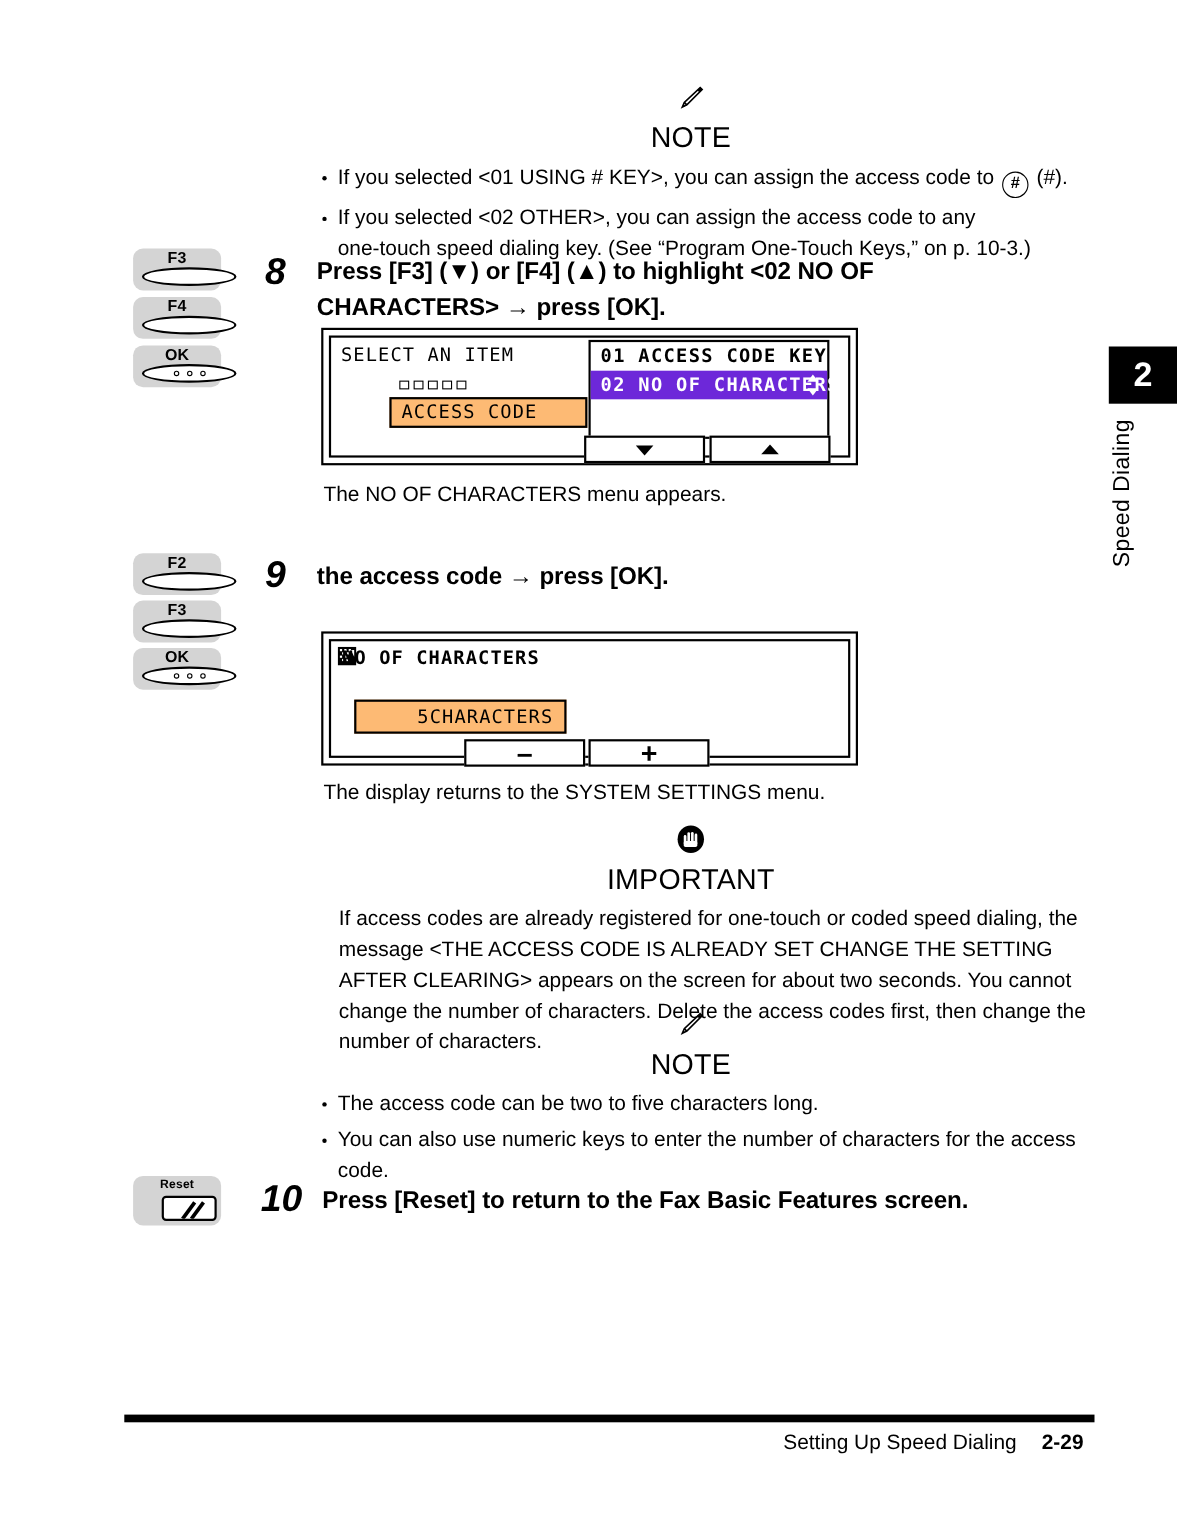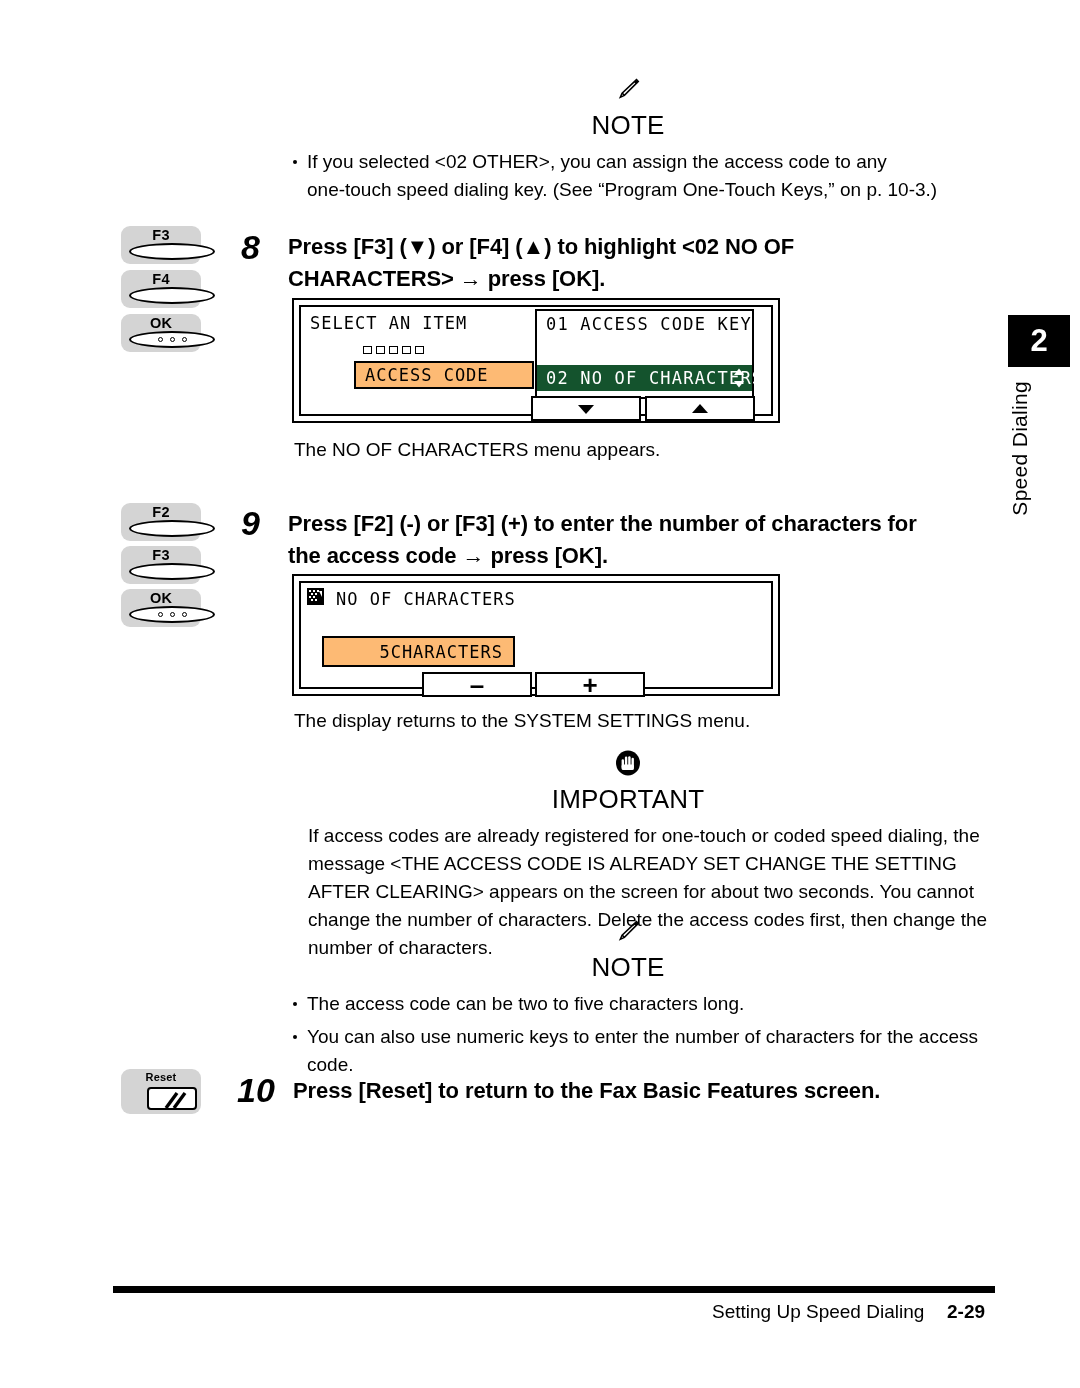--- a/index.html
+++ b/index.html
@@ -193,25 +193,25 @@
   }
   .menu-row {
     position: relative;
     height: 26px;
     line-height: 26px;
     font-size: 17px;
     letter-spacing: 1.2px;
     padding-left: 9px;
     white-space: nowrap;
     box-sizing: border-box;
+    font-weight: bold;
   }
   .menu-row.sel {
-    background: #14532d;
+    background: #6d28d9;
     color: #fff;
-    margin-top: 28px;
   }
   .menu-row .spinner {
     position: absolute;
     right: 7px;
     top: 3px;
     width: 12px;
     height: 20px;
   }
   .softkey {
     position: absolute;
@@ -292,20 +292,23 @@
           <path d="M19.6 5.5 L21.4 7.3"></path>
           <path d="M7.1 17.1 L9.4 19.3"></path>
         </g>
         <circle cx="21.1" cy="5.9" r="1.5" fill="#000"></circle>
         <path d="M5.3 21.3 L6.9 19.9 L7.6 20.6 Z" fill="#000"></path>
       </svg>
     </span>
     <span>NOTE</span>
   </div>
   <div class="callout-body" style="margin-top:7px; margin-left:42px;">
+    <div class="bullet-line">
+      <span>If you selected &lt;01 USING # KEY&gt;, you can assign the access code to </span><span class="circ-key">#</span><span> (#).</span>
+    </div>
     <div class="bullet-line" style="margin-bottom:0;">
       <div>If you selected &lt;02 OTHER&gt;, you can assign the access code to any</div>
       <div>one-touch speed dialing key. (See “Program One-Touch Keys,” on p. 10-3.)</div>
     </div>
   </div>
 </div>
 
 <div class="tab-block" style="left:1008px; top:315px;">
   <div class="tab-square">2</div>
   <div class="tab-text">Speed Dialing</div>
@@ -395,21 +398,20 @@
     <span class="dots">
         <i></i>
         <i></i>
         <i></i>
       </span>
   </span>
 </div>
 
 <div class="step-num" style="left:241px; top:506px;">9</div>
 <div class="step-heading" style="left:288px; top:508px; width:710px;">
-  <div>Press [F2] (-) or [F3] (+) to enter the number of characters for</div>
   <div>the access code → press [OK].</div>
 </div>
 
 <div class="lcd" style="left:292px; top:574px; width:488px; height:122px;">
   <div class="lcd-inner"></div>
 
   <span class="lcd-glyph" style="left:13px; top:12px;">
     <svg viewBox="0 0 17 17" width="17" height="17">
       <rect x="0" y="0" width="17" height="17" fill="#000"></rect>
       <g fill="#fff">
@@ -419,21 +421,21 @@
         <rect x="4" y="5" width="2" height="2"></rect>
           <rect x="8" y="5" width="2" height="2"></rect>
         <rect x="2" y="8" width="2" height="2"></rect>
           <rect x="6" y="8" width="2" height="2"></rect>
         <rect x="4" y="11" width="2" height="2"></rect>
           <rect x="8" y="11" width="2" height="2"></rect>
         <polygon points="12,3 15,3 15,9"></polygon>
       </g>
     </svg>
   </span>
-  <div class="lcd-title" style="left:42px; top:13px;">NO OF CHARACTERS</div>
+  <div class="lcd-title" style="left:17px; top:13px;font-weight:bold;">NO OF CHARACTERS</div>
 
   <div class="lcd-box" style="left:28px; top:60px; width:193px; height:31px; justify-content:flex-end; padding-right:10px;">
     <span>5CHARACTERS</span>
   </div>
 
   <div class="softkey" style="left:128px; top:96px; width:110px; height:25px;">
     <span class="pm">–</span>
   </div>
   <div class="softkey" style="left:241px; top:96px; width:110px; height:25px;">
     <span class="pm">+</span>

